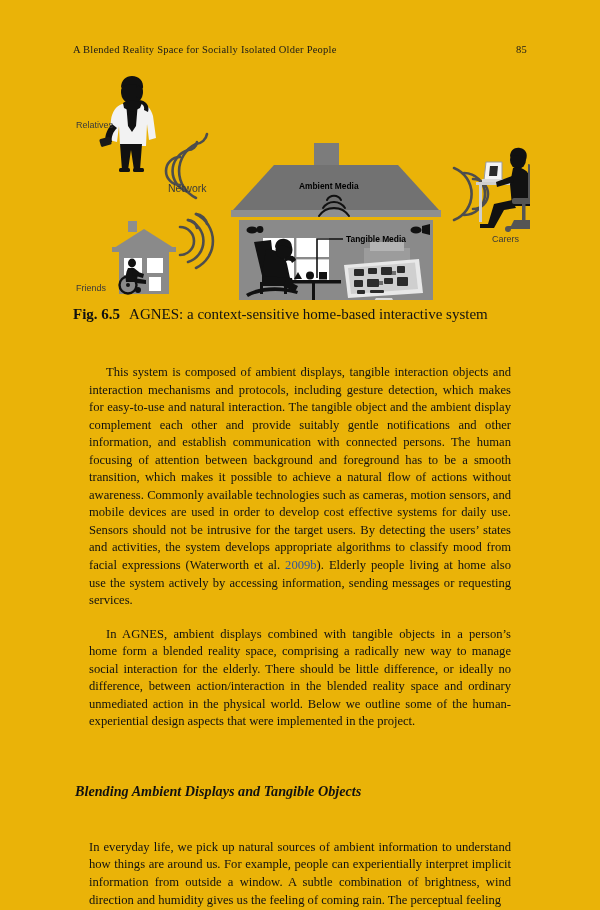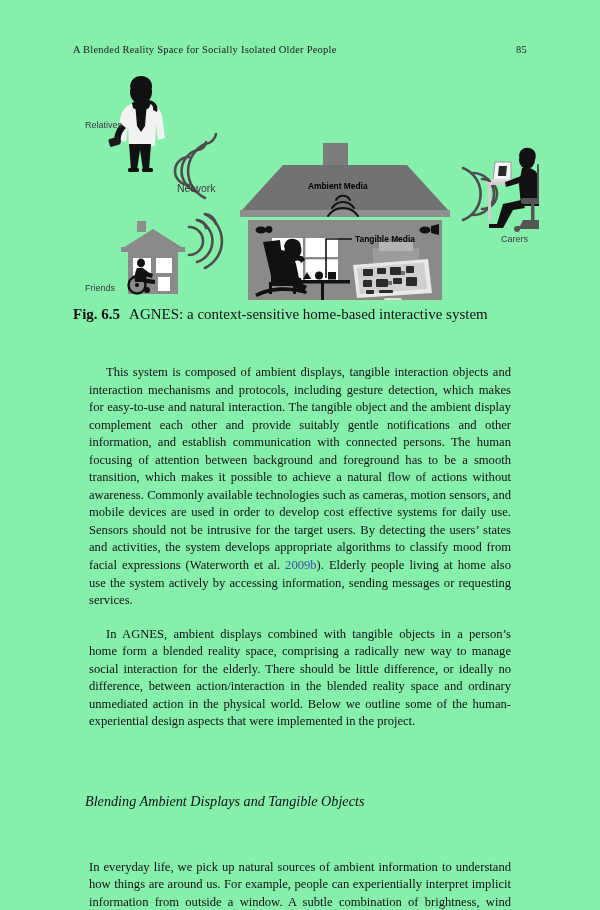--- a/index.html
+++ b/index.html
@@ -14,21 +14,21 @@
     overflow: hidden;
     font-family: "Liberation Serif", serif;
     color: #111111;
   }
 
   .page {
     position: absolute;
     inset: 0;
     width: 600px;
     height: 910px;
-    background: #86efac;
+    background: #eab308;
   }
 
   
   .running-head {
     position: absolute;
     left: 73px;
     top: 44px;
     width: 454px;
     display: flex;
     justify-content: space-between;
@@ -38,21 +38,21 @@
     letter-spacing: 0.22px;
     color: #1a1a1a;
   }
   .running-head .folio {
     font-size: 10.5px;
   }
 
   
   .figure {
     position: absolute;
-    left: 85px;
+    left: 76px;
     top: 72px;
     width: 454px;
     height: 228px;
   }
   .figure svg { display: block; }
 
   .fig-caption {
     position: absolute;
     left: 73px;
     top: 308px;
@@ -86,23 +86,23 @@
     color: #111111;
   }
   p.indent {
     text-indent: 17px;
   }
   .cite {
     color: #33559c;
   }
 
   h2.section-head {
-    margin: 12px;
+    margin: 2px;
     font-size: 14.2px;
-    font-weight: normal;
+    font-weight: bold;
     font-style: italic;
     line-height: 20px;
     color: #111111;
     font-family: "Liberation Serif", serif;
   }
 
   .spacer-before-head { height: 32px; }
   .spacer-after-head  { height: 20px; }
 
   

